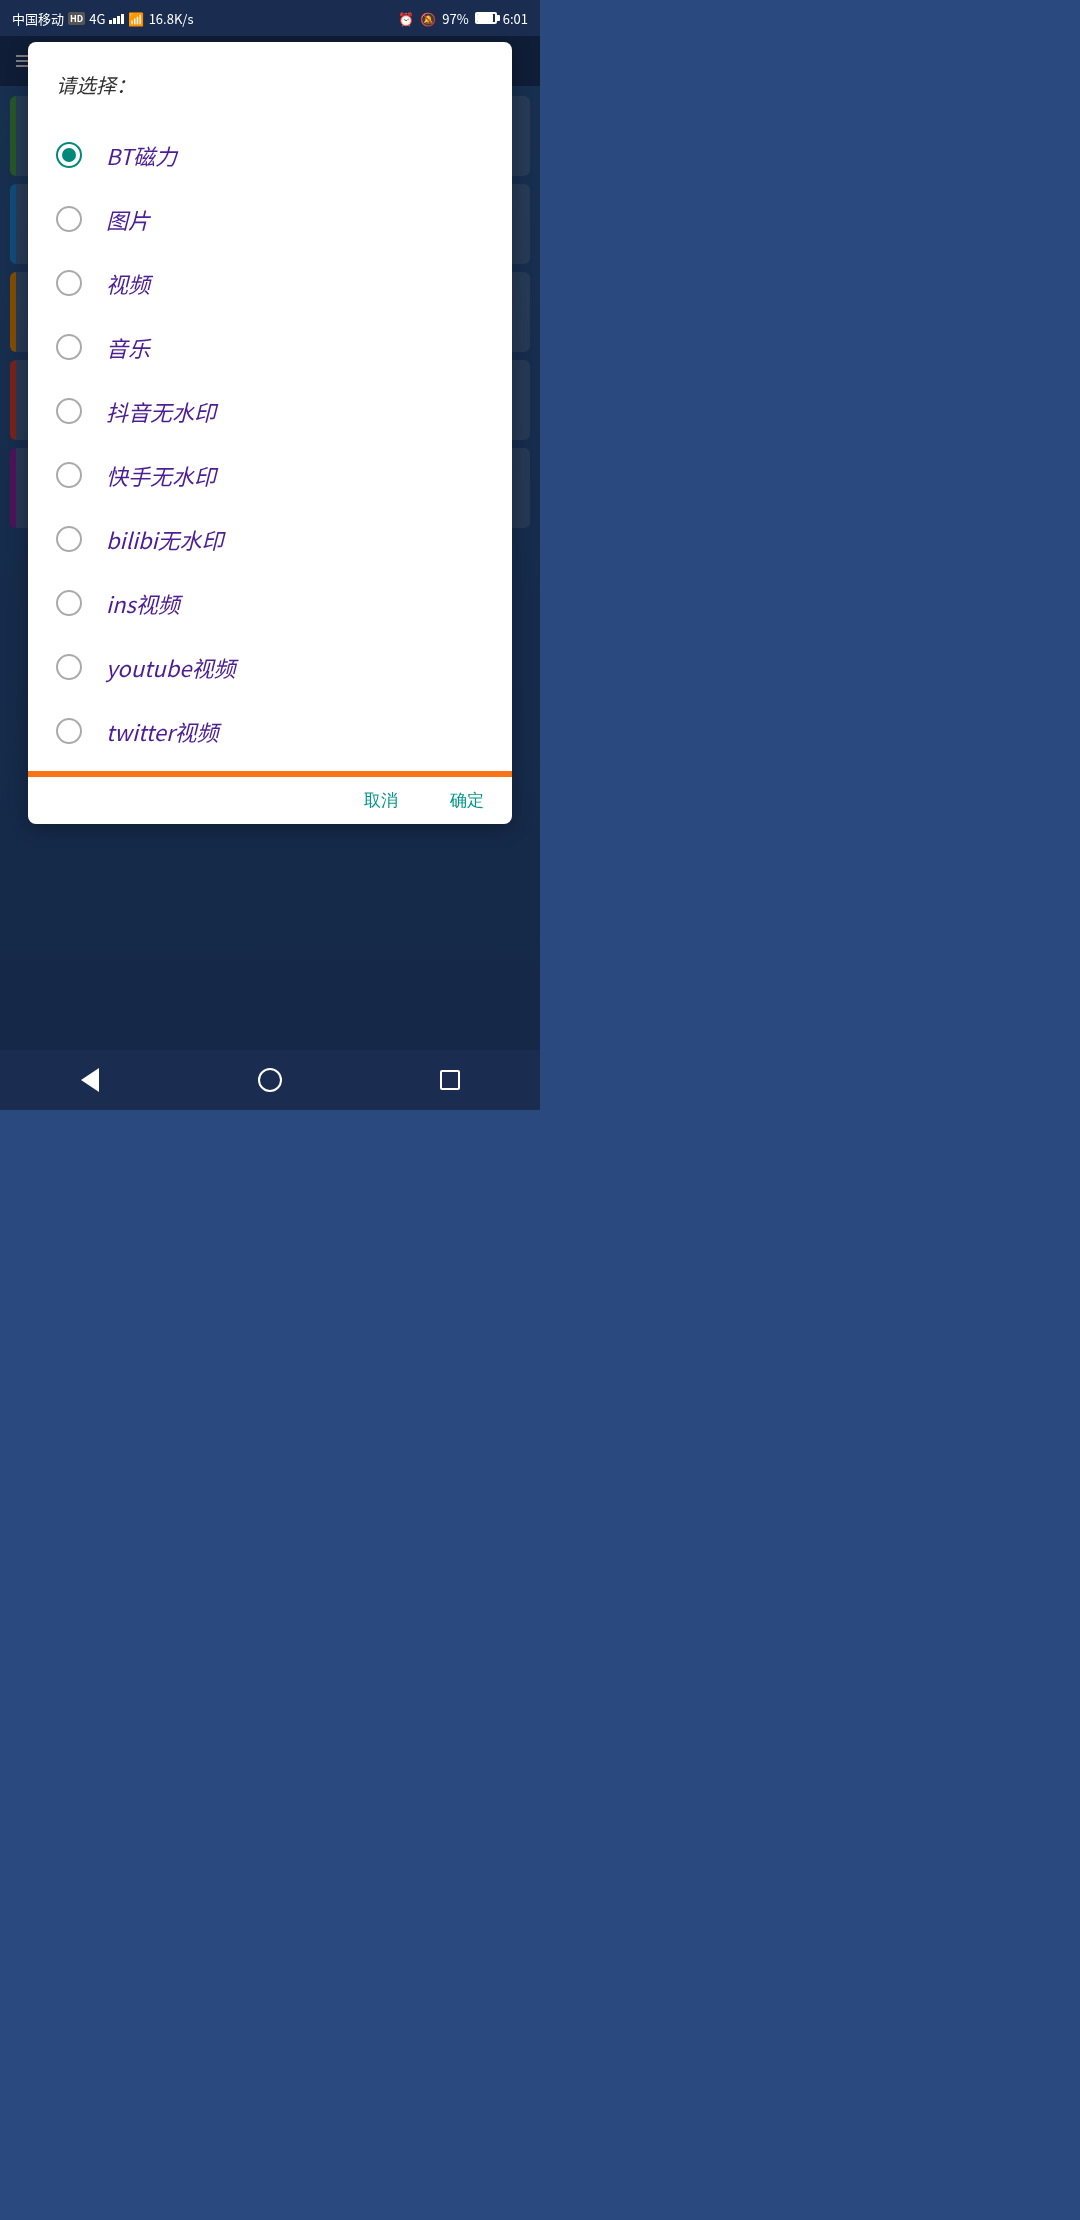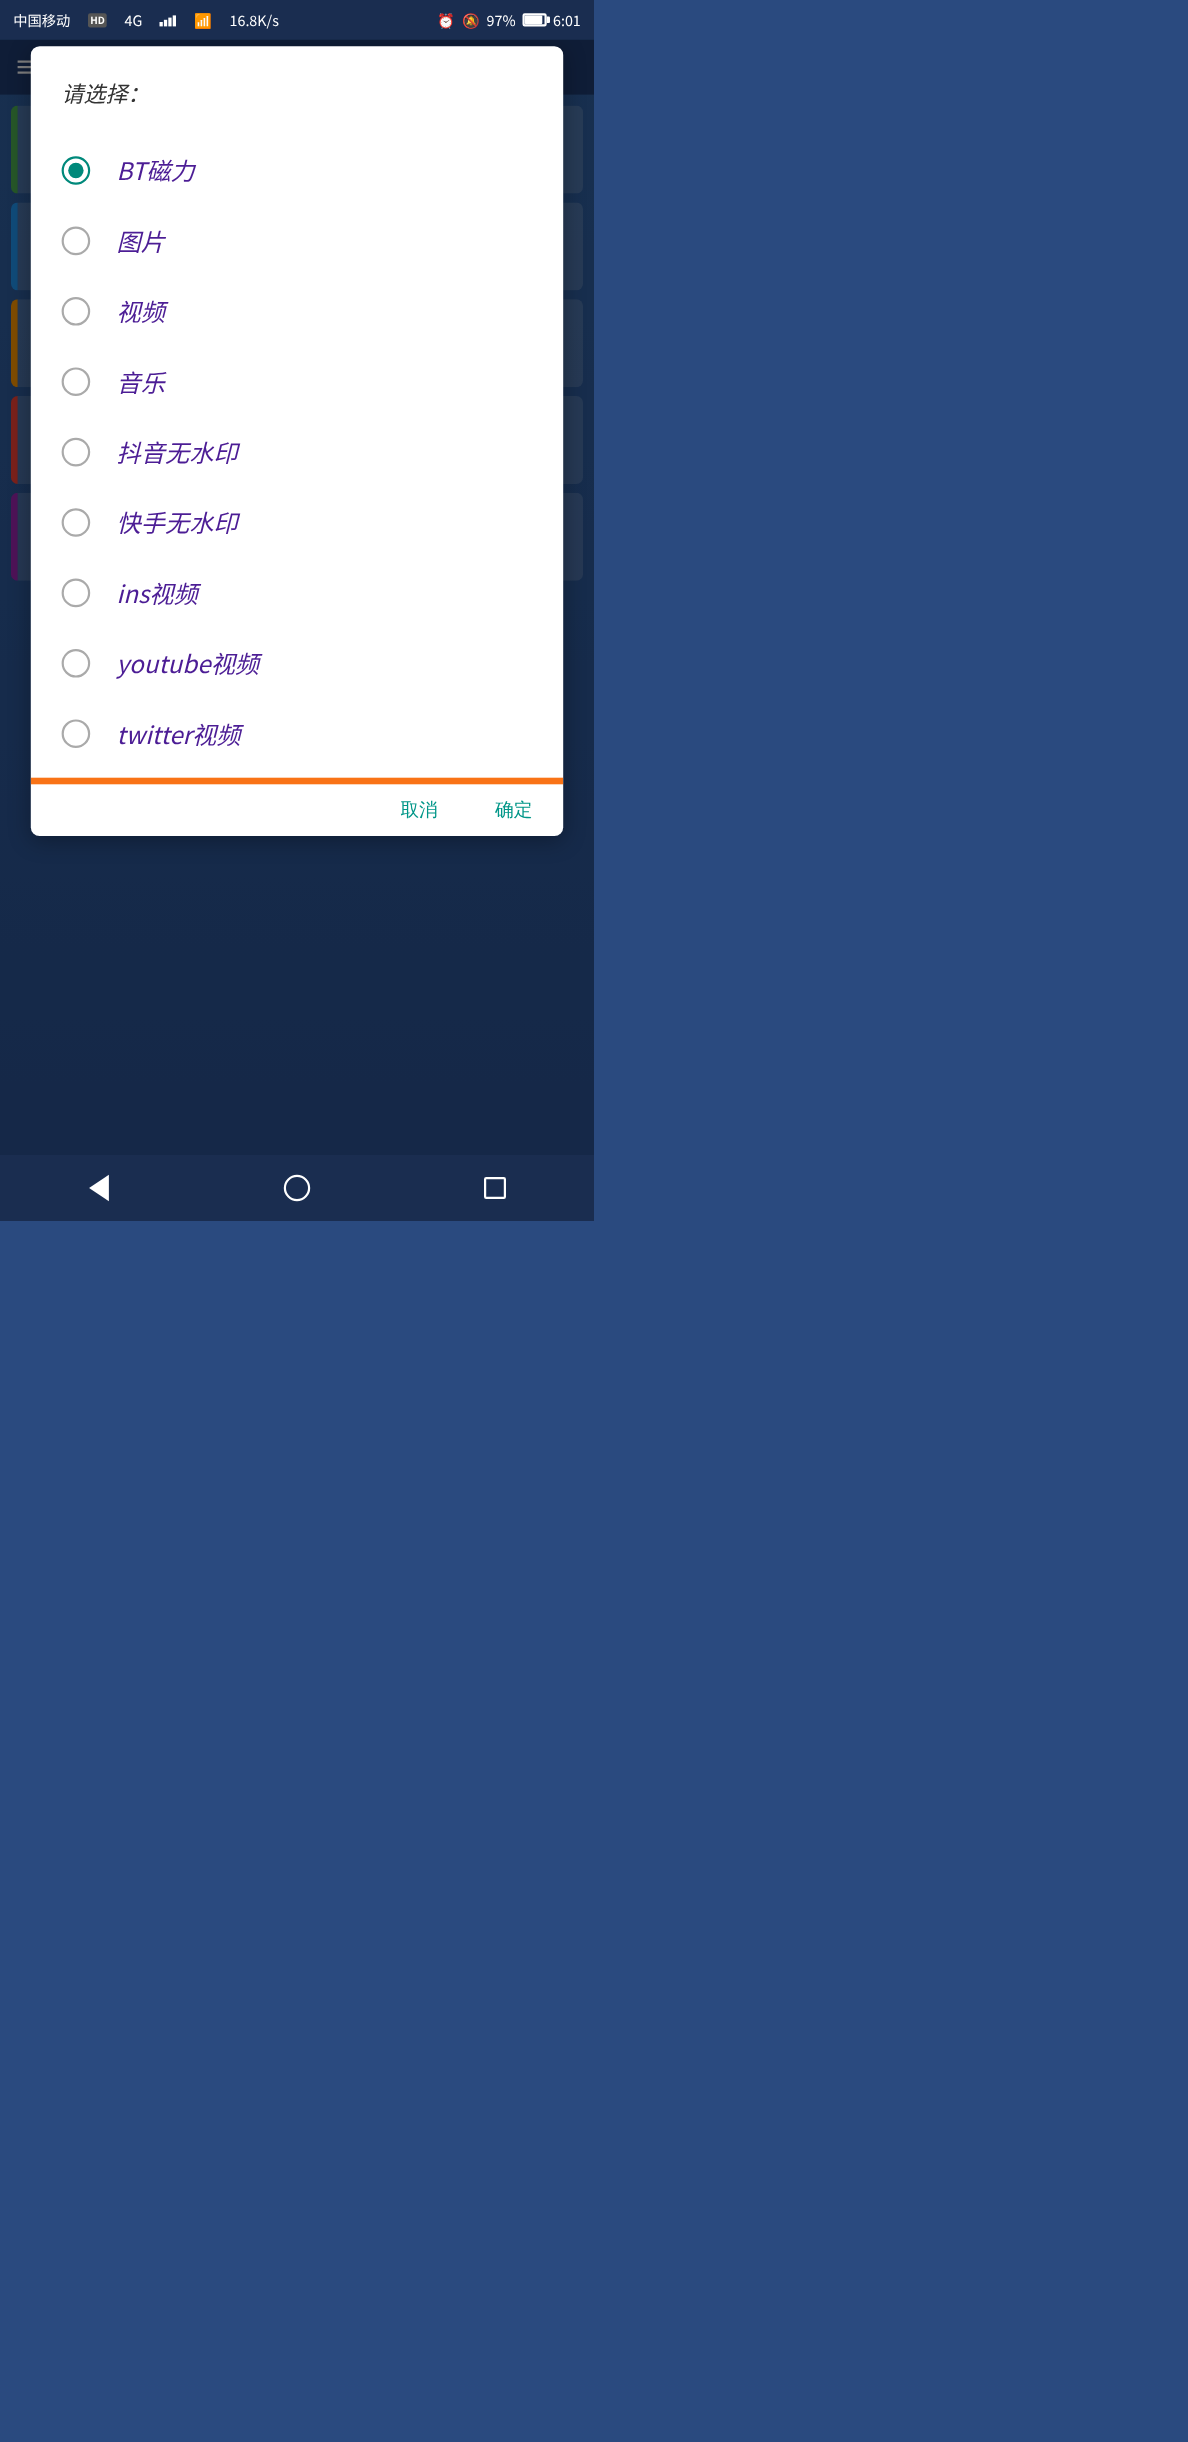--- a/index.html
+++ b/index.html
@@ -24,21 +24,21 @@
       justify-content: space-between;
       padding: 0 12px;
       color: white;
       font-size: 13px;
       position: relative;
       z-index: 100;
     }
     .status-left {
       display: flex;
       align-items: center;
-      gap: 16px;
+      gap: 4px;
     }
     .status-right {
       display: flex;
       align-items: center;
       gap: 6px;
     }
     .signal-bars {
       display: flex;
       align-items: flex-end;
       gap: 1px;
@@ -376,20 +376,24 @@
         <div class="radio-circle"></div>
         <span class="radio-label">抖音无水印</span>
       </div>
 
       <div class="radio-item">
         <div class="radio-circle"></div>
         <span class="radio-label">快手无水印</span>
       </div>
 
 
+      <div class="radio-item">
+        <div class="radio-circle"></div>
+        <span class="radio-label">bilibi无水印</span>
+      </div>
 
       <div class="radio-item">
         <div class="radio-circle"></div>
         <span class="radio-label">ins视频</span>
       </div>
 
       <div class="radio-item">
         <div class="radio-circle"></div>
         <span class="radio-label">youtube视频</span>
       </div>

